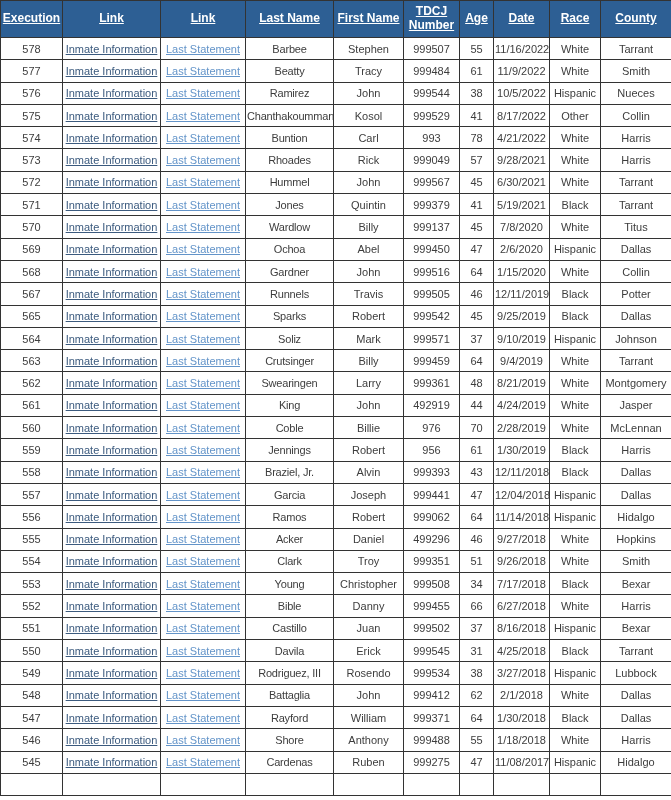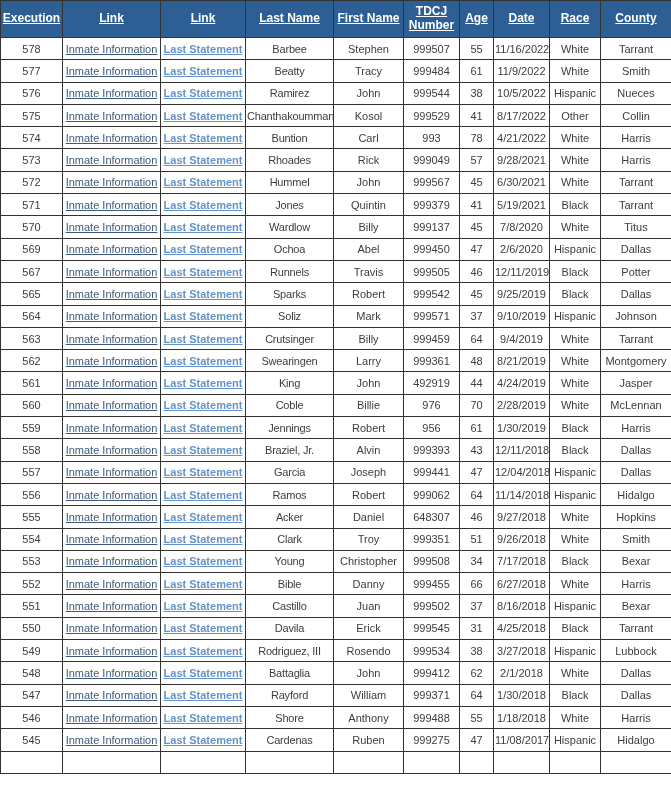--- a/index.html
+++ b/index.html
@@ -34,21 +34,21 @@
   }
   .offenders tbody td {
     height: 21.3px;
     font-size: 11px;
     color: var(--cell-text, #3d3d3d);
     white-space: nowrap;
   }
   .offenders td.lastname { letter-spacing: -0.2px; text-align: center; }
   .offenders a { text-decoration: underline; cursor: pointer; }
   .offenders a.inmate { color: var(--inmate-link, #3b5a7e); }
-  .offenders a.statement { color: var(--statement-link, #6394c9); font-weight: bold; }
+  .offenders a.statement { color: var(--statement-link, #6394c9); }
   
   col.c-exec   { width: 62px; }
   col.c-link1  { width: 98px; }
   col.c-link2  { width: 85px; }
   col.c-lname  { width: 88px; }
   col.c-fname  { width: 70px; }
   col.c-tdcj   { width: 56px; }
   col.c-age    { width: 34px; }
   col.c-date   { width: 56px; }
   col.c-race   { width: 51px; }
@@ -200,20 +200,32 @@
           <td><a class="statement" href="#">Last Statement</a></td>
           <td class="lastname">Ochoa</td>
           <td>Abel</td>
           <td>999450</td>
           <td>47</td>
           <td>2/6/2020</td>
           <td>Hispanic</td>
           <td>Dallas</td>
         </tr>
         <tr>
+          <td>568</td>
+          <td><a class="inmate" href="#">Inmate Information</a></td>
+          <td><a class="statement" href="#">Last Statement</a></td>
+          <td class="lastname">Gardner</td>
+          <td>John</td>
+          <td>999516</td>
+          <td>64</td>
+          <td>1/15/2020</td>
+          <td>White</td>
+          <td>Collin</td>
+        </tr>
+        <tr>
           <td>567</td>
           <td><a class="inmate" href="#">Inmate Information</a></td>
           <td><a class="statement" href="#">Last Statement</a></td>
           <td class="lastname">Runnels</td>
           <td>Travis</td>
           <td>999505</td>
           <td>46</td>
           <td>12/11/2019</td>
           <td>Black</td>
           <td>Potter</td>
@@ -337,21 +349,21 @@
           <td>11/14/2018</td>
           <td>Hispanic</td>
           <td>Hidalgo</td>
         </tr>
         <tr>
           <td>555</td>
           <td><a class="inmate" href="#">Inmate Information</a></td>
           <td><a class="statement" href="#">Last Statement</a></td>
           <td class="lastname">Acker</td>
           <td>Daniel</td>
-          <td>648307</td>
+          <td>499296</td>
           <td>46</td>
           <td>9/27/2018</td>
           <td>White</td>
           <td>Hopkins</td>
         </tr>
         <tr>
           <td>554</td>
           <td><a class="inmate" href="#">Inmate Information</a></td>
           <td><a class="statement" href="#">Last Statement</a></td>
           <td class="lastname">Clark</td>

